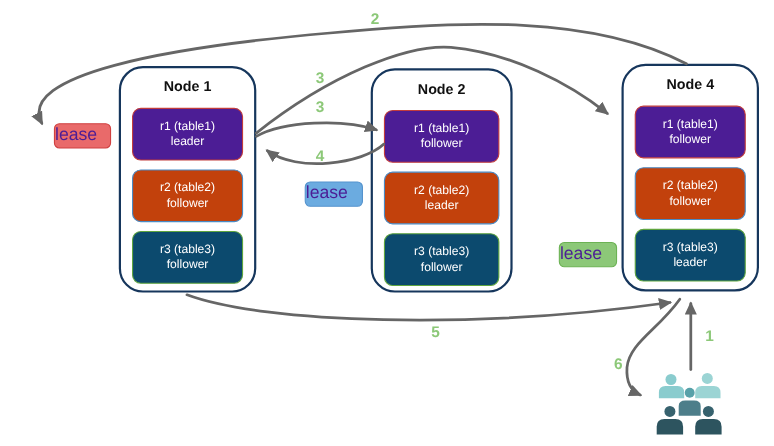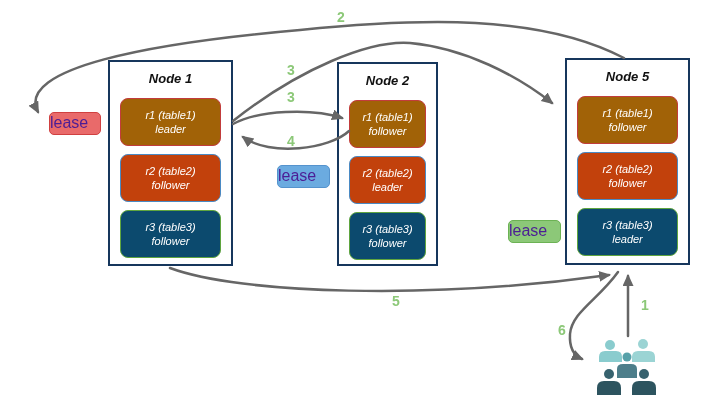--- a/index.html
+++ b/index.html
@@ -1,33 +1,33 @@
 <!DOCTYPE html>
 <html><head>
 <meta charset="utf-8">
 <style>
   html,body{margin:0;padding:0;background:#fff;}
   .canvas{
     position:relative;width:704px;height:405px;background:#ffffff;overflow:hidden;
     font-family:"Liberation Sans",sans-serif;
   }
   .node{
-    position:absolute;background:#ffffff;border:2px solid #16365c;border-radius:0;
-    box-sizing:border-box;z-index:2;font-style:italic;
+    position:absolute;background:#ffffff;border:2px solid #16365c;border-radius:22px;
+    box-sizing:border-box;z-index:2;
   }
   .node-title{
     position:absolute;top:9px;left:0;width:100%;text-align:center;
     font-size:13px;font-weight:bold;color:#111111;
   }
   .replica{
     position:absolute;left:10px;right:10px;height:48px;border-radius:8px;
     box-sizing:border-box;color:#ffffff;font-size:11px;text-align:center;
     display:flex;flex-direction:column;justify-content:center;line-height:14px;
   }
-  .replica.red{background:#a16207;border:1.5px solid #c23c3c;}
+  .replica.red{background:#4c1d95;border:1.5px solid #c23c3c;}
   .replica.blue{background:#c2410c;border:1.5px solid #4a8ac4;}
   .replica.green{background:#0c4a6e;border:1.5px solid #5fa53f;}
   .rp1{top:36px;} .rp2{top:92px;} .rp3{top:148px;}
   .lease{
     position:absolute;box-sizing:border-box;border-radius:5px;color:#4c1d95;
     font-size:16px;text-align:left;line-height:20px;z-index:2;
   }
   .lease.red{background:#e96a6a;border:1.5px solid #d04040;}
   .lease.blue{background:#6babe0;border:1.5px solid #5593cd;}
   .lease.green{background:#8cc878;border:1.5px solid #6cb254;}
@@ -51,38 +51,38 @@
     <div class="replica blue rp2">
       <span>r2 (table2)</span>
       <span>follower</span>
     </div>
     <div class="replica green rp3">
       <span>r3 (table3)</span>
       <span>follower</span>
     </div>
   </div>
 
-  <div class="node" style="left:337px;top:62px;width:101px;height:204px;">
+  <div class="node" style="left:337px;top:62px;width:129px;height:204px;">
     <div class="node-title">Node 2</div>
     <div class="replica red rp1">
       <span>r1 (table1)</span>
       <span>follower</span>
     </div>
     <div class="replica blue rp2">
       <span>r2 (table2)</span>
       <span>leader</span>
     </div>
     <div class="replica green rp3">
       <span>r3 (table3)</span>
       <span>follower</span>
     </div>
   </div>
 
   <div class="node" style="left:565px;top:58px;width:125px;height:207px;">
-    <div class="node-title">Node 5</div>
+    <div class="node-title">Node 4</div>
     <div class="replica red rp1">
       <span>r1 (table1)</span>
       <span>follower</span>
     </div>
     <div class="replica blue rp2">
       <span>r2 (table2)</span>
       <span>follower</span>
     </div>
     <div class="replica green rp3">
       <span>r3 (table3)</span>

